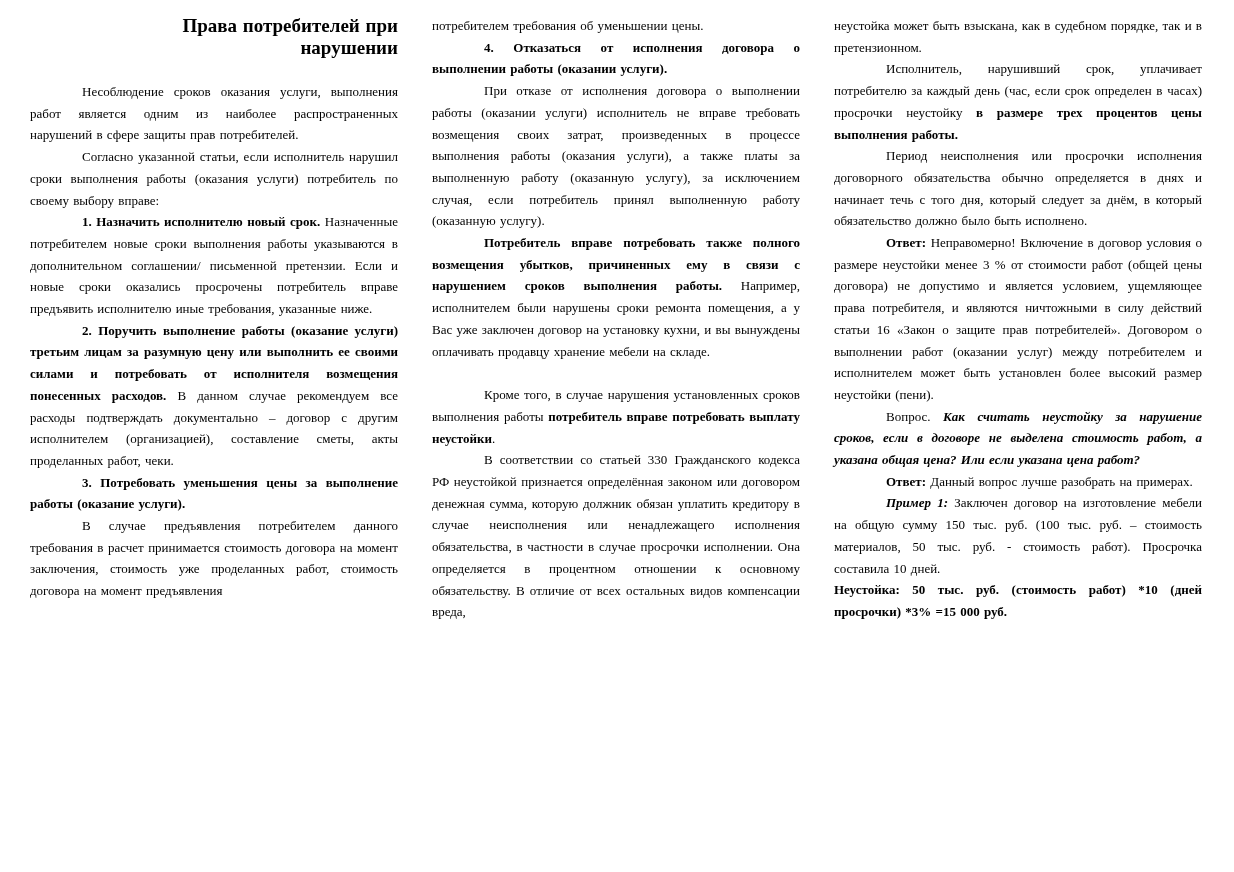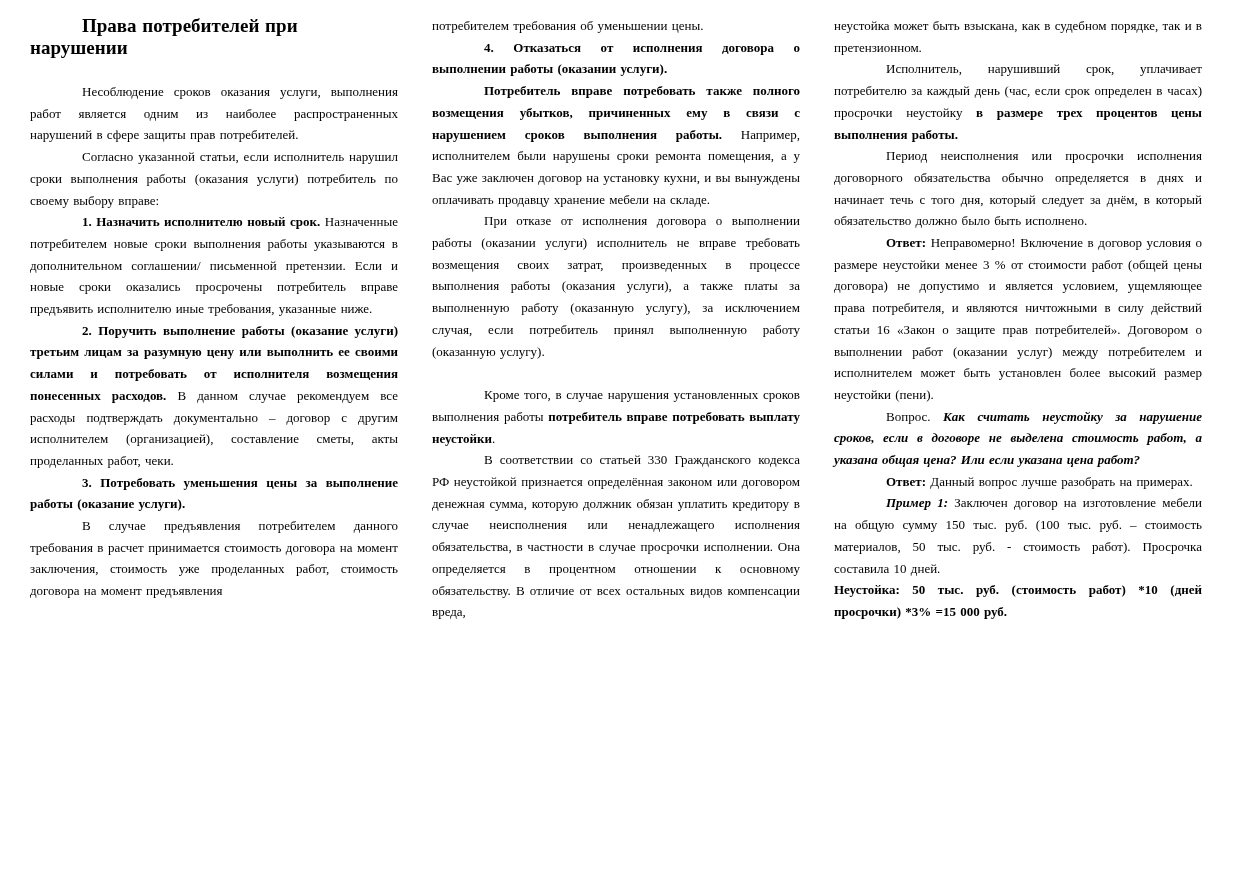--- a/index.html
+++ b/index.html
@@ -30,21 +30,21 @@
     font-family: "Liberation Serif", "DejaVu Serif", serif;
     font-size: 13px;
     line-height: 21.7px;
     color: #000000;
     text-align: justify;
     text-indent: 52px;
     word-spacing: 1px;
   }
   p.para.noindent { text-indent: 0; }
   p.para.title {
-    text-align: left;
+    text-align: right;
     text-indent: 52px;
     font-size: 19px;
     line-height: 22px;
   }
   p.para.spacer { height: 22px; text-indent: 0; }
   .b { font-weight: 700; }
   .i { font-style: italic; }
 </style>
 </head>
 <body>
@@ -56,22 +56,22 @@
       <p class="para normal"><span>Несоблюдение сроков оказания услуги, выполнения работ является одним из наиболее распространенных нарушений в сфере защиты прав потребителей.</span></p>
       <p class="para normal"><span>Согласно указанной статьи,  если исполнитель нарушил сроки выполнения работы (оказания услуги) потребитель по своему выбору вправе:</span></p>
       <p class="para normal"><span class="b">1. Назначить исполнителю новый срок.</span><span> Назначенные потребителем новые сроки выполнения работы указываются в дополнительном соглашении/ письменной претензии. Если и новые сроки оказались просрочены потребитель вправе предъявить исполнителю иные требования, указанные ниже.</span></p>
       <p class="para normal"><span class="b">2. Поручить выполнение работы (оказание услуги) третьим лицам за разумную цену или выполнить ее своими силами и потребовать от исполнителя возмещения понесенных расходов.</span><span> В данном  случае рекомендуем все расходы подтверждать  документально – договор с другим исполнителем (организацией), составление сметы, акты проделанных работ, чеки.</span></p>
       <p class="para normal"><span class="b">3. Потребовать уменьшения цены за выполнение работы (оказание услуги).</span></p>
       <p class="para normal"><span>В случае предъявления потребителем данного требования в расчет принимается стоимость договора на момент заключения, стоимость уже проделанных работ, стоимость договора  на момент предъявления</span></p>
     </div>
   <div class="column">
       <p class="para noindent"><span>потребителем требования об уменьшении цены.</span></p>
       <p class="para normal"><span class="b">4. Отказаться от исполнения договора о выполнении работы (оказании услуги).</span></p>
+      <p class="para normal"><span>При отказе от исполнения договора о выполнении работы (оказании услуги) исполнитель не вправе требовать возмещения своих затрат, произведенных в процессе выполнения работы (оказания услуги), а также платы за выполненную работу (оказанную услугу), за исключением случая, если потребитель принял выполненную работу (оказанную услугу).</span></p>
       <p class="para normal"><span class="b">Потребитель вправе потребовать также полного возмещения убытков, причиненных ему в связи с нарушением сроков выполнения работы.</span><span> Например, исполнителем были нарушены сроки ремонта помещения,  а у Вас  уже заключен договор на установку кухни, и вы вынуждены оплачивать  продавцу хранение мебели на складе.</span></p>
-      <p class="para normal"><span>При отказе от исполнения договора о выполнении работы (оказании услуги) исполнитель не вправе требовать возмещения своих затрат, произведенных в процессе выполнения работы (оказания услуги), а также платы за выполненную работу (оказанную услугу), за исключением случая, если потребитель принял выполненную работу (оказанную услугу).</span></p>
       <p class="para spacer"></p>
       <p class="para normal"><span>Кроме того, в случае нарушения установленных сроков выполнения работы </span><span class="b">потребитель вправе потребовать выплату неустойки</span><span>.</span></p>
       <p class="para normal"><span>В соответствии со статьей 330 Гражданского кодекса РФ неустойкой признается определённая законом или договором денежная сумма, которую должник обязан уплатить кредитору в случае неисполнения или ненадлежащего исполнения обязательства, в частности в случае просрочки исполнении. Она определяется в процентном отношении к основному обязательству. В отличие от всех остальных видов компенсации вреда,</span></p>
     </div>
   <div class="column">
       <p class="para noindent"><span>неустойка может быть взыскана, как в судебном порядке, так и в претензионном.</span></p>
       <p class="para normal"><span>Исполнитель, нарушивший срок, уплачивает потребителю за каждый день (час, если срок определен в часах) просрочки неустойку </span><span class="b">в размере трех процентов цены выполнения работы.</span></p>
       <p class="para normal"><span>Период неисполнения или просрочки исполнения договорного обязательства обычно определяется в днях и начинает течь с того дня, который следует за днём, в который обязательство должно было быть исполнено.</span></p>
       <p class="para normal"><span class="b">Ответ:</span><span> Неправомерно! Включение в договор условия о размере неустойки менее 3 % от стоимости работ (общей цены договора) не допустимо и является условием, ущемляющее права потребителя, и являются ничтожными в силу действий статьи 16 «Закон о защите прав потребителей». Договором о выполнении работ (оказании услуг) между потребителем и исполнителем может быть установлен более высокий размер неустойки (пени).</span></p>
       <p class="para normal"><span>Вопрос. </span><span class="b i">Как считать неустойку за нарушение сроков, если в договоре не выделена стоимость работ, а указана общая цена? Или если указана цена работ?</span></p>

